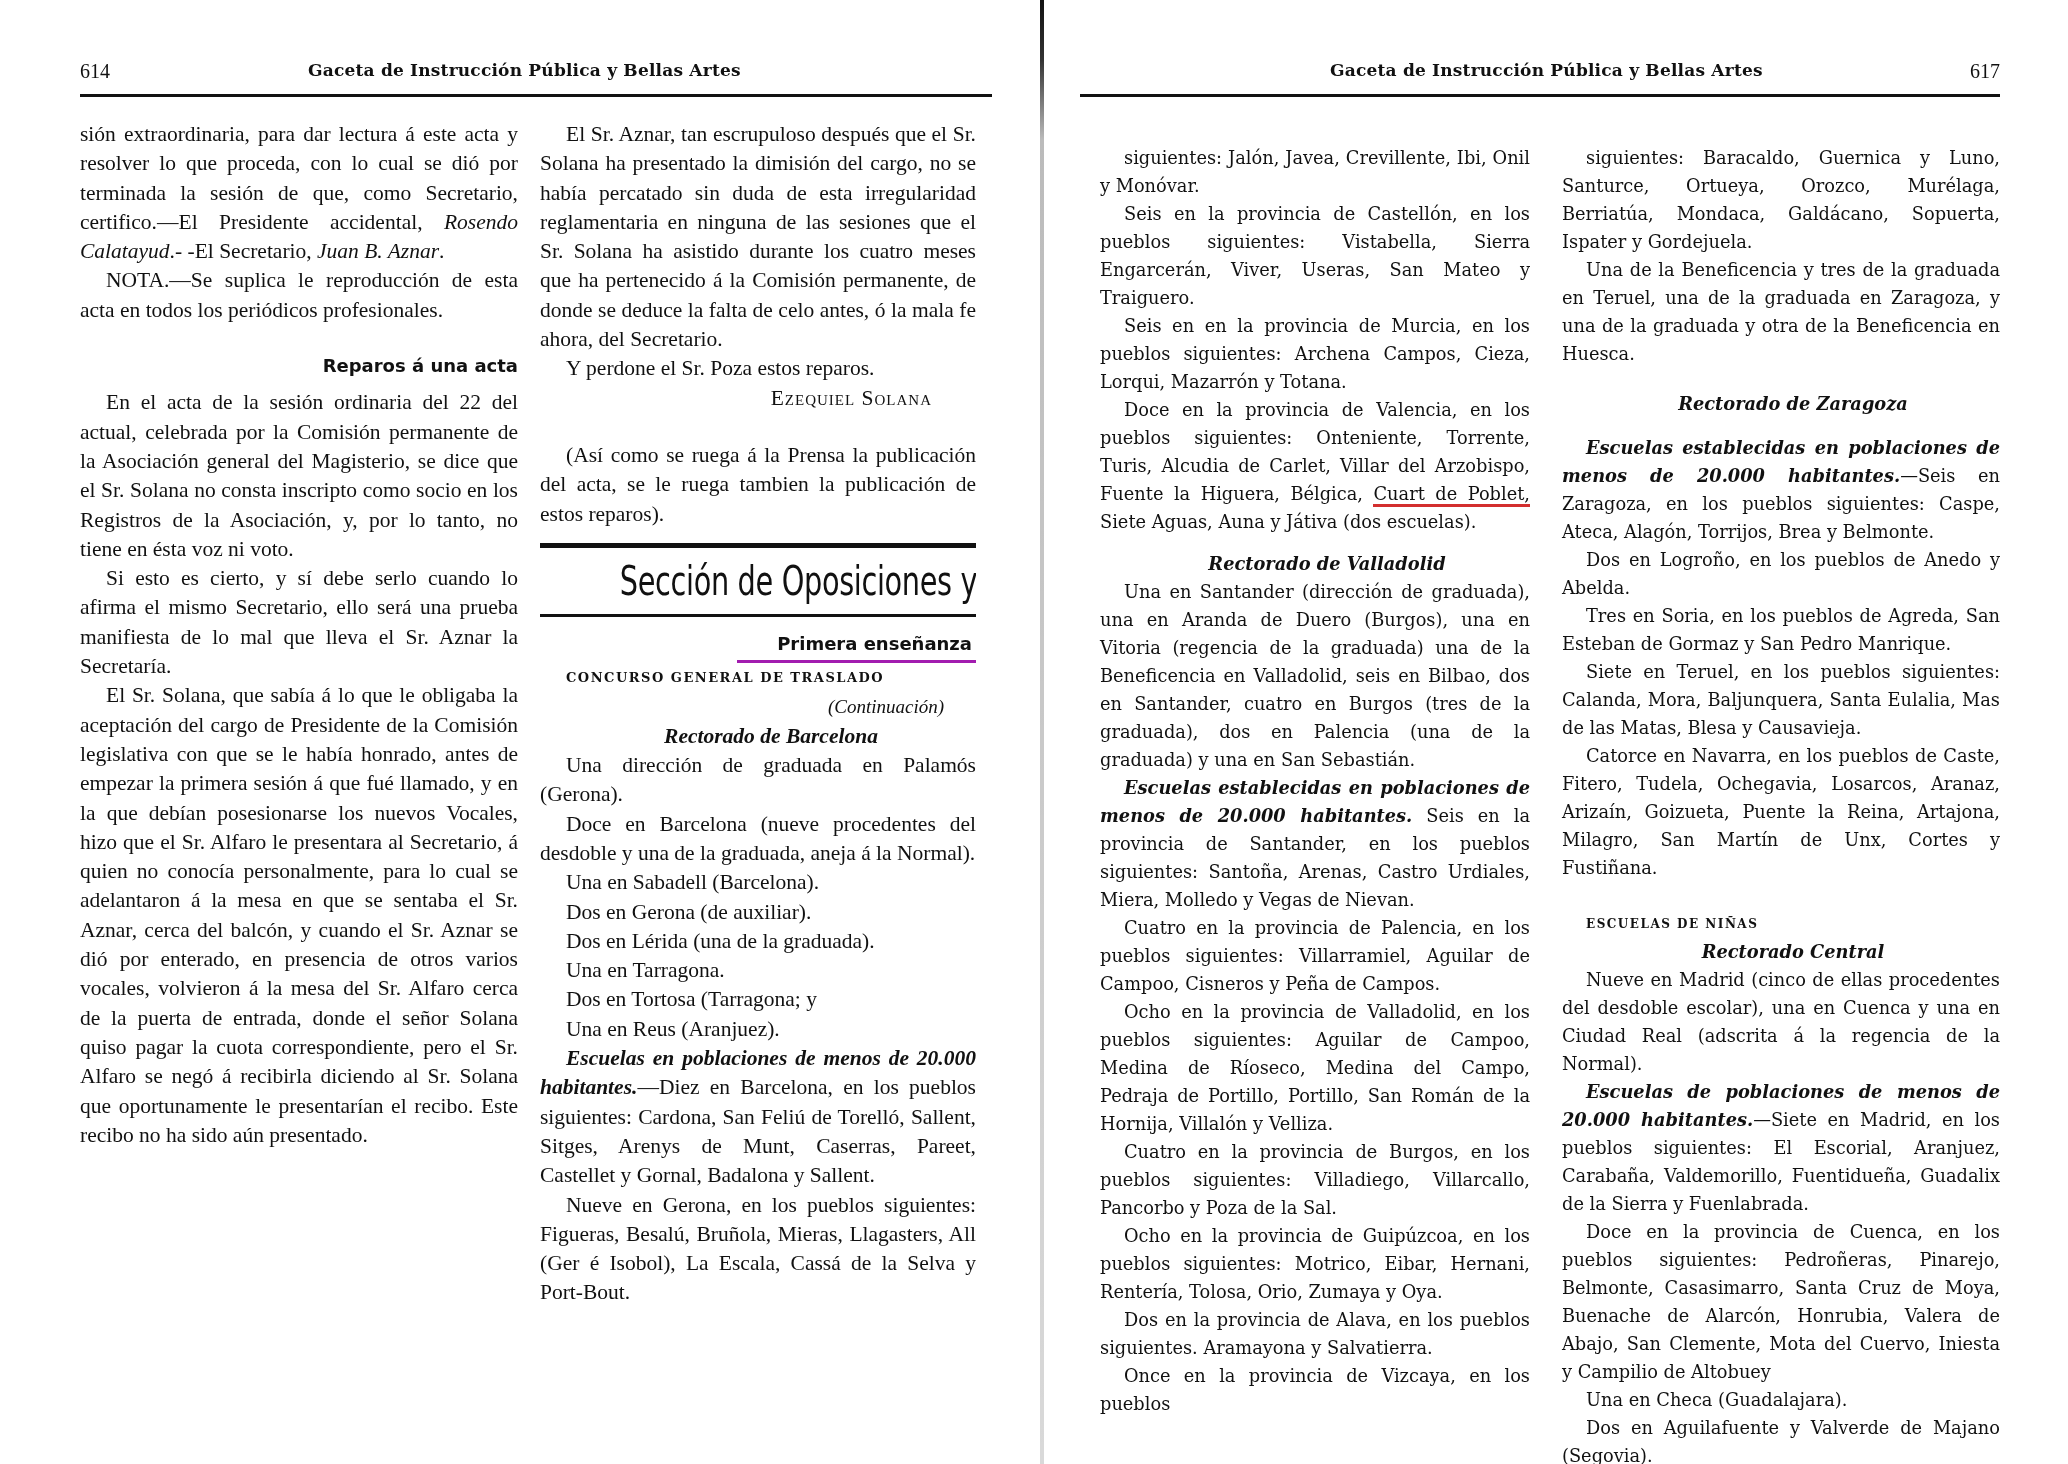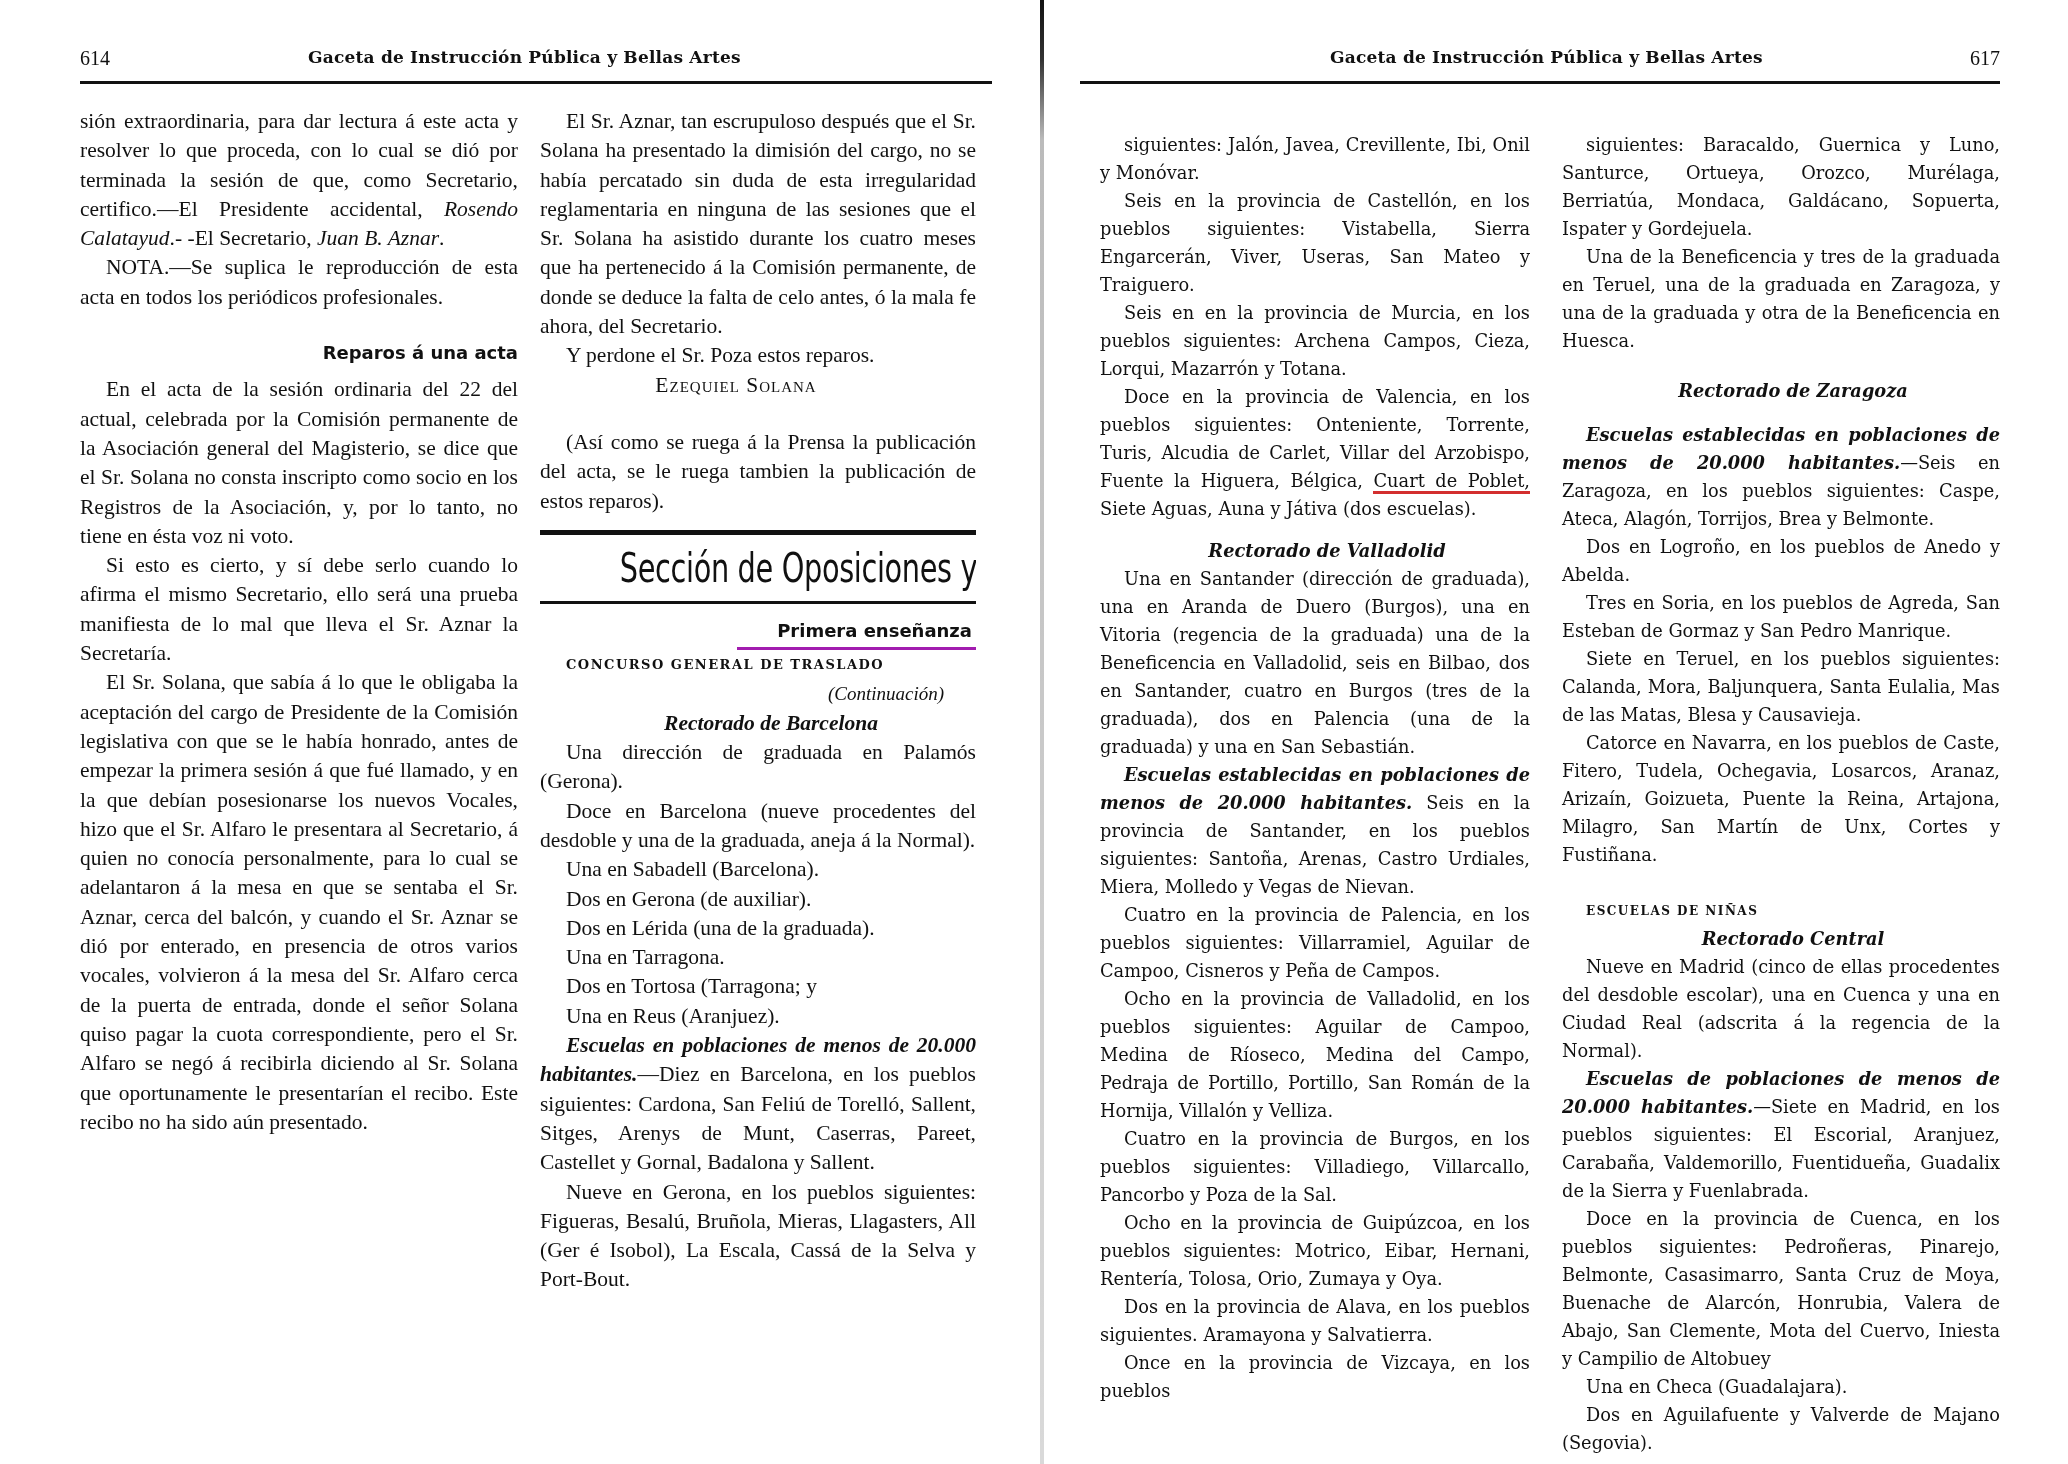--- a/index.html
+++ b/index.html
@@ -1,30 +1,30 @@
 <!DOCTYPE html>
 <html><head>
 <meta charset="utf-8">
 <style>
   html, body { margin:0; padding:0; background:#ffffff; }
   body { width:2068px; height:1464px; position:relative; overflow:hidden; color:#111; }
-  .page { position:absolute; top:3px; height:1310px; }
+  .page { position:absolute; top:16px; height:1310px; }
   .page-left { left:0; width:1034px; }
   .page-right { left:1050px; width:1018px; }
   .gutter { position:absolute; left:1040px; top:0; width:4px; height:1464px;
     background:linear-gradient(to bottom, #111 0px, #333 60px, #bbb 140px, rgba(0,0,0,0.25) 300px, rgba(0,0,0,0.15) 1464px); }
   .runhead { position:absolute; top:44px; font-family:"DejaVu Serif", serif; font-weight:bold; font-size:17px; letter-spacing:0.2px;text-align:center; }
   .pageno { position:absolute; top:44px; font-family:"Liberation Serif", serif; font-size:20px; }
   .headrule { position:absolute; top:78px; height:3px; background:#111; }
   .col { position:absolute; font-family:"Liberation Serif", serif; font-size:21.5px; line-height:29.3px; text-align:justify; }
   .col p { margin:0; text-indent:26px; }
   .col p.noind { text-indent:0; }
   .col .it { font-style:italic; }
   .col .h3 { text-align:right; font-family:"DejaVu Sans", sans-serif; font-weight:bold; font-size:18px; margin:26px 0 8px 0; text-indent:0; }
-  .col .sig { text-align:center; font-variant:small-caps; letter-spacing:1px; padding-right:44px; text-indent:0; }
+  .col .sig { text-align:right; font-variant:small-caps; letter-spacing:1px; padding-right:44px; text-indent:0; }
   .col .gap { height:28px; }
   .sectitle { font-family:"DejaVu Sans", sans-serif; font-size:40px; text-align:center; transform:scaleX(0.72); transform-origin:center; white-space:nowrap; margin:0; text-indent:0; line-height:58px; letter-spacing:-0.5px; }
   .secbox { border-top:5px solid #111; border-bottom:3px solid #111; margin:14px 0 12px 0; padding:4px 0; overflow:hidden; }
   .primera { text-align:right; font-family:"DejaVu Sans", sans-serif; font-weight:bold; font-size:18px; text-indent:0; }
   .primera span { display:inline-block; border-bottom:3px solid #a21caf; padding:0 4px 2px 14px; }
   .caps { font-size:13px; letter-spacing:1.5px; font-weight:bold; text-indent:0; margin:14px 0 4px 0; font-family:"DejaVu Serif", serif; }
   .contin { text-align:right; font-style:italic; padding-right:32px; text-indent:0; font-size:19px; }
   .rector { text-align:center; font-style:italic; font-weight:bold; text-indent:0; margin:6px 0; }
   .right .col { font-family:"DejaVu Serif", serif; font-size:17.8px; line-height:28px; }
   .right .col p { text-indent:24px; }

